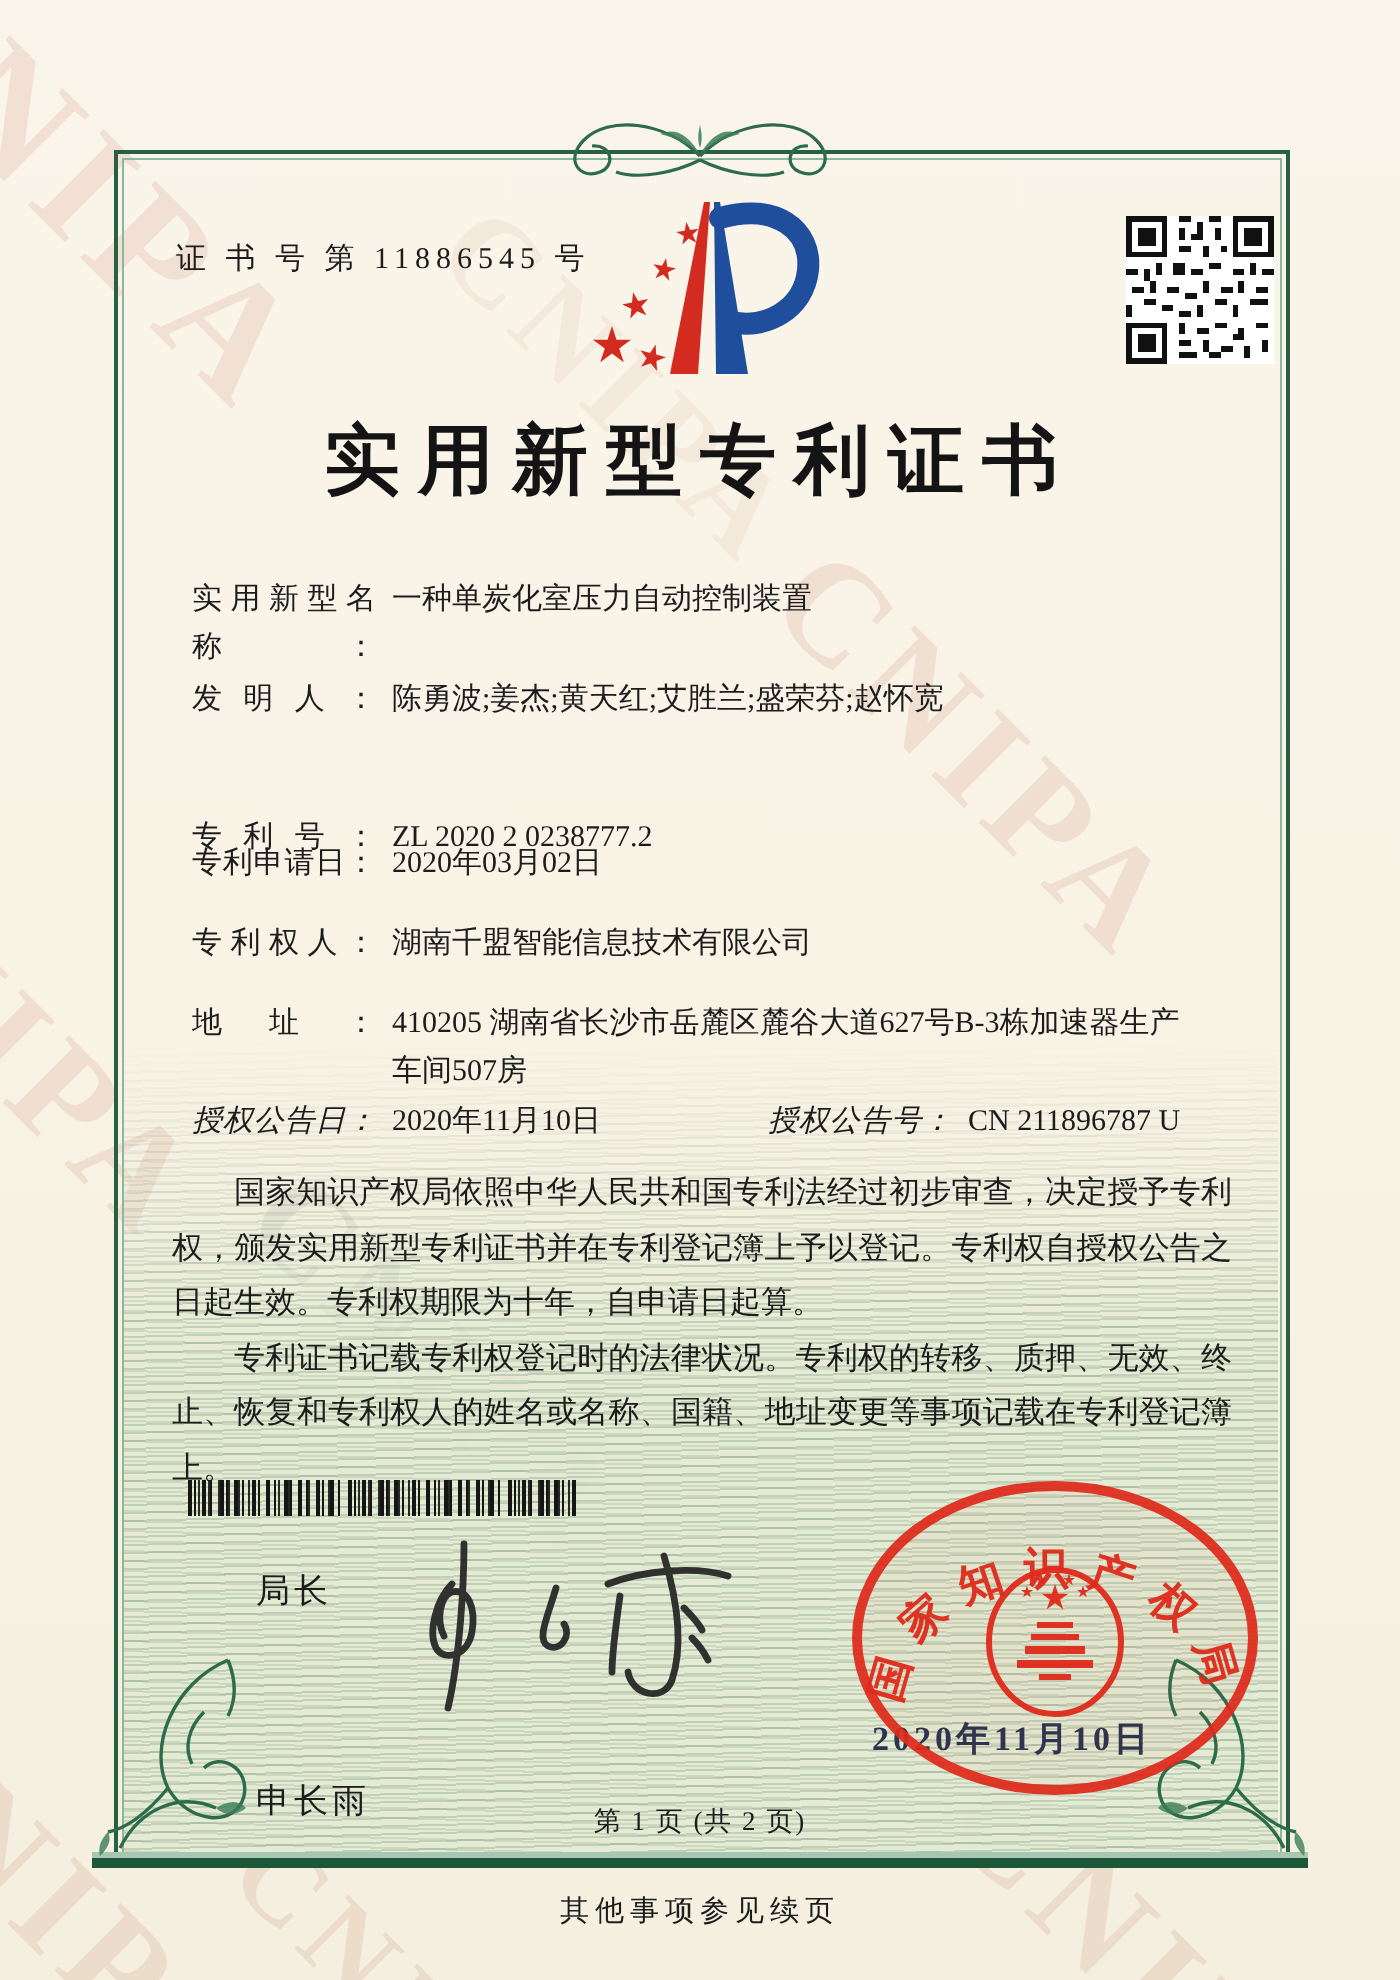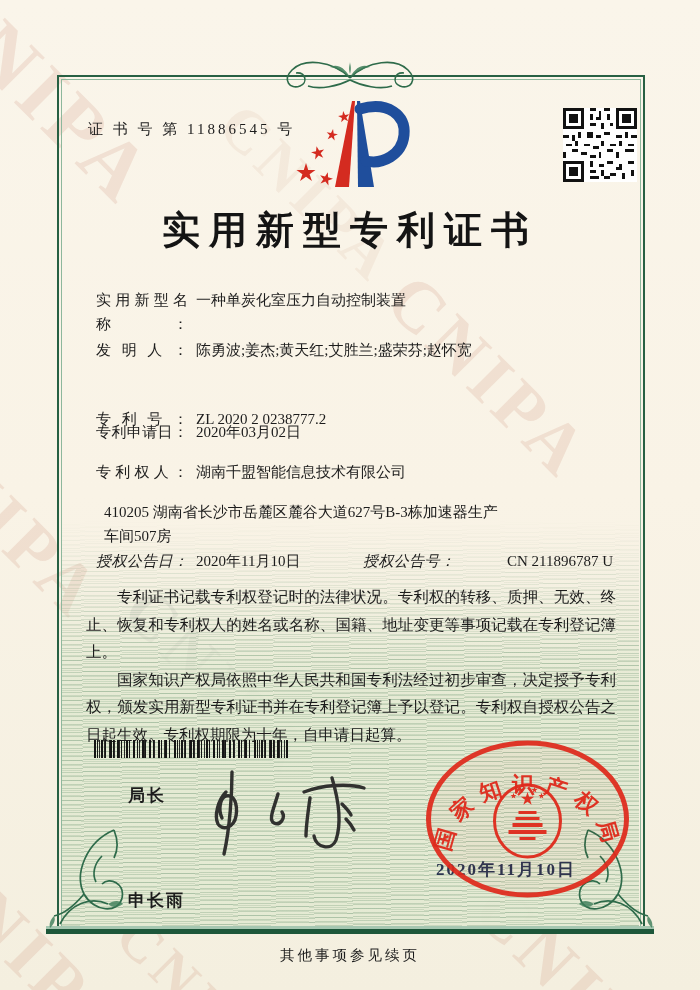--- a/index.html
+++ b/index.html
@@ -29,30 +29,30 @@
   .title{position:absolute;left:0;top:205px;width:100%;text-align:center;
          font-size:38px;font-weight:700;letter-spacing:9px;color:#141414;}
   .fld{position:absolute;left:96px;display:flex;font-size:15px;line-height:24px;}
   .fld .lab{width:92px;flex:0 0 92px;text-align:justify;text-align-last:justify;}
   .fld .val{margin-left:8px;}
   .fld .val.addr{max-width:408px;}
   .grantrow{position:absolute;left:96px;top:549px;width:520px;font-size:15px;line-height:24px;}
   .gpair{display:inline-flex;}
   .gpair .lab{width:92px;flex:0 0 92px;text-align:justify;text-align-last:justify;font-style:italic;}
   .gpair .val{margin-left:8px;}
-  .gpair.second{position:absolute;left:267px;top:0;gap:44px;}
+  .gpair.second{position:absolute;left:288px;top:0;}
   .paras{position:absolute;left:86px;top:583px;width:530px;font-size:15.5px;
          line-height:27.5px;text-align:justify;}
   .paras p{margin:0;text-indent:2em;}
   .barcode{position:absolute;left:94px;top:740px;width:194px;height:18px;
     background:
      repeating-linear-gradient(90deg,#151515 0 2px,transparent 2px 3px,#151515 3px 4px,
        transparent 4px 7px,#151515 7px 9px,transparent 9px 11px,#151515 11px 12px,transparent 12px 16px),
      repeating-linear-gradient(90deg,rgba(21,21,21,.9) 0 1px,transparent 1px 5px);}
-  .director{position:absolute;left:128px;font-size:17px;letter-spacing:2px;font-weight:bold;}
+  .director{position:absolute;left:128px;font-size:17px;letter-spacing:2px;}
   .sig{position:absolute;left:192px;top:762px;}
   .seal-date{position:absolute;left:436px;top:858px;font-size:17px;font-weight:600;
              letter-spacing:2px;color:#2a3550;z-index:2;}
   .sealsvg{position:absolute;left:420px;top:737px;z-index:3;}
   .pagefoot{position:absolute;left:0;top:902px;width:100%;text-align:center;
             font-size:13.5px;letter-spacing:1px;z-index:2;}
   .contnote{position:absolute;left:0;top:946px;width:100%;text-align:center;
             font-size:14.5px;letter-spacing:3px;}
   .logo{position:absolute;left:292px;top:97px;}
   .qr{position:absolute;left:563px;top:107px;}
@@ -183,37 +183,38 @@
     </div>
     <div class="fld" style="top:420px;">
       <span class="lab">专利申请日：</span>
       <span class="val">2020年03月02日</span>
     </div>
     <div class="fld" style="top:460px;">
       <span class="lab">专利权人：</span>
       <span class="val">湖南千盟智能信息技术有限公司</span>
     </div>
     <div class="fld" style="top:500px;">
+      <span class="lab">地址：</span>
       <span class="val addr">410205 湖南省长沙市岳麓区麓谷大道627号B-3栋加速器生产车间507房</span>
     </div>
 
     <div class="grantrow">
       <span class="gpair">
         <span class="lab">授权公告日：</span>
         <span class="val">2020年11月10日</span>
       </span>
       <span class="gpair second">
         <span class="lab">授权公告号：</span>
         <span class="val">CN 211896787 U</span>
       </span>
     </div>
 
     <div class="paras">
+      <p>国家知识产权局依照中华人民共和国专利法经过初步审查，决定授予专利权，颁发实用新型专利证书并在专利登记簿上予以登记。专利权自授权公告之日起生效。专利权期限为十年，自申请日起算。</p>
       <p>专利证书记载专利权登记时的法律状况。专利权的转移、质押、无效、终止、恢复和专利权人的姓名或名称、国籍、地址变更等事项记载在专利登记簿上。</p>
-      <p>国家知识产权局依照中华人民共和国专利法经过初步审查，决定授予专利权，颁发实用新型专利证书并在专利登记簿上予以登记。专利权自授权公告之日起生效。专利权期限为十年，自申请日起算。</p>
     </div>
 
     <div class="barcode"></div>
 
     <div class="director" style="top:784px;">局长</div>
     <div class="director" style="top:862px;margin-top:27px;">申长雨</div>
 
     <svg class="sig" width="210" height="100" viewBox="0 0 210 100">
       <g fill="none" stroke="#232323" stroke-width="3.4" stroke-linecap="round" opacity="0.92">
         <path d="M34 30 C26 38 22 54 26 62 C30 69 42 66 44 54 C46 42 42 32 34 34 C28 36 26 48 30 56"></path>
@@ -242,16 +243,17 @@
         <use href="#star" transform="translate(7,-33) scale(3.2)"></use>
         <use href="#star" transform="translate(14,-27) scale(3.2)"></use>
         <path d="M-9 -12 h18 v3 h-18 z"></path>
         <path d="M-12 -6 h24 v3 h-24 z"></path>
         <path d="M-15 0 h30 v4 h-30 z"></path>
         <path d="M-19 7 h38 v4 h-38 z"></path>
         <path d="M-8 14 h16 v3 h-16 z"></path>
       </g>
     </svg>
 
+    <div class="pagefoot">第 1 页 (共 2 页)</div>
     <div class="contnote">其他事项参见续页</div>
 
   </div>
 </div>
 
 </body></html>

